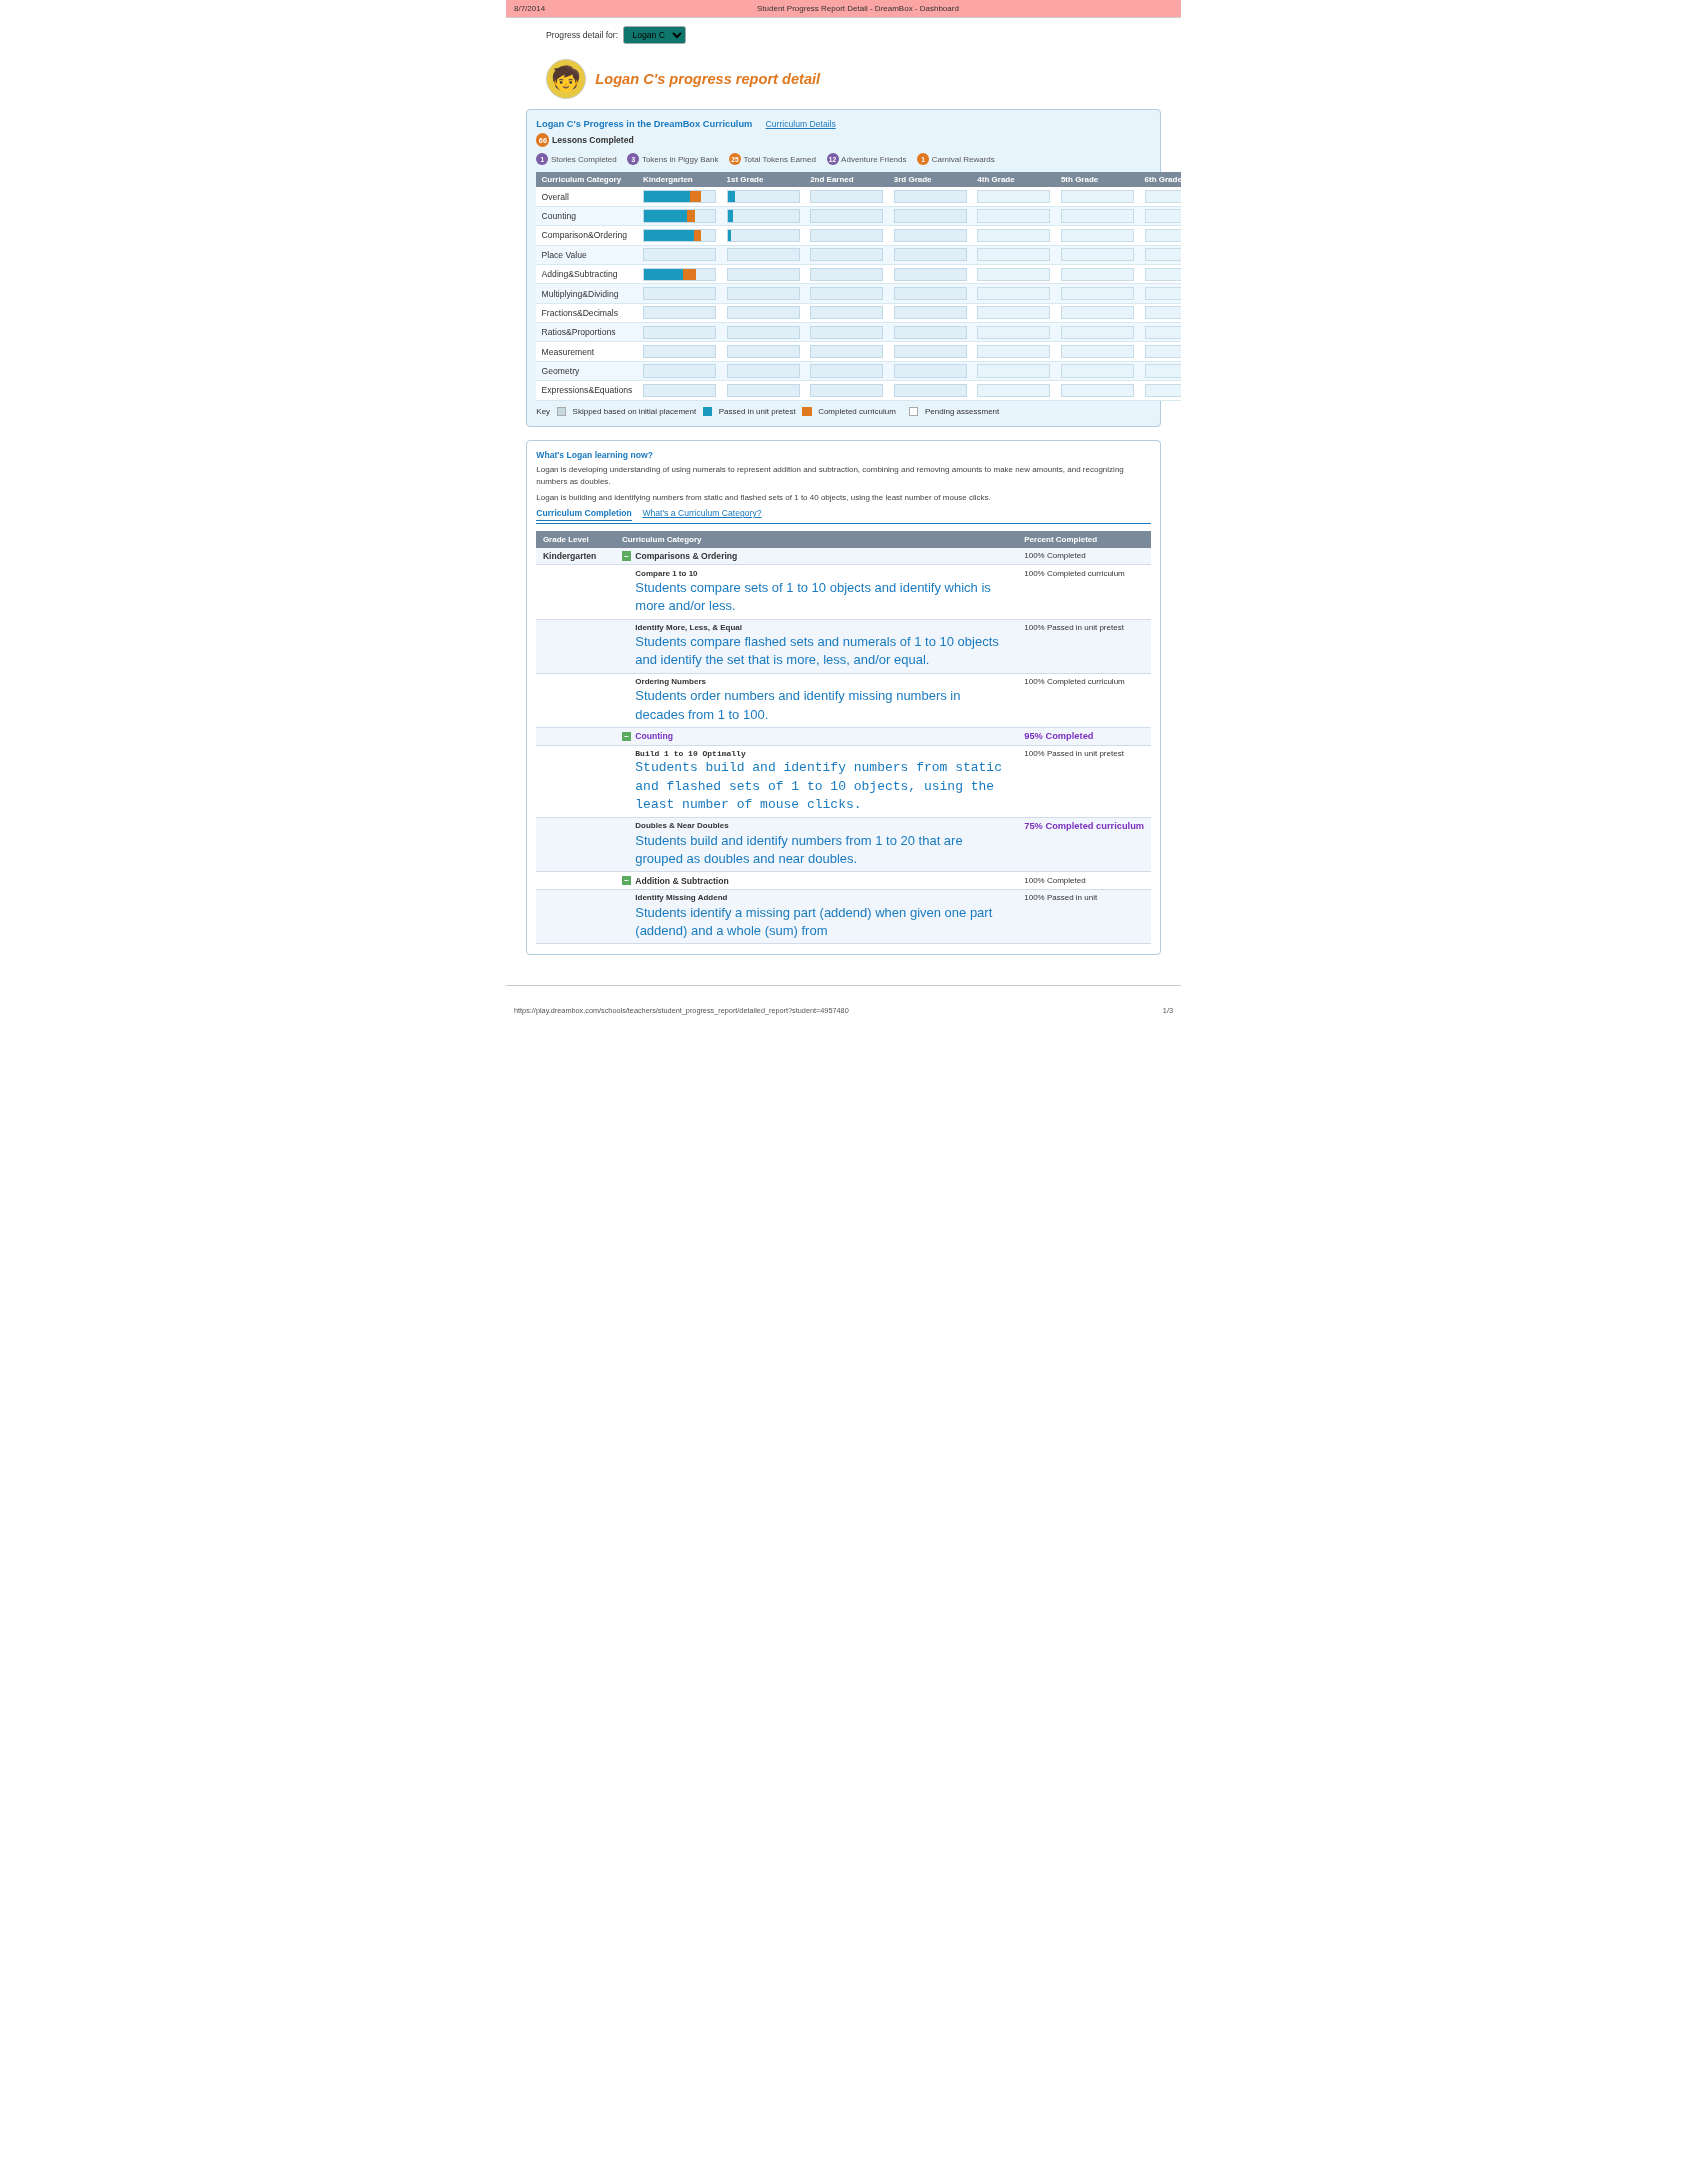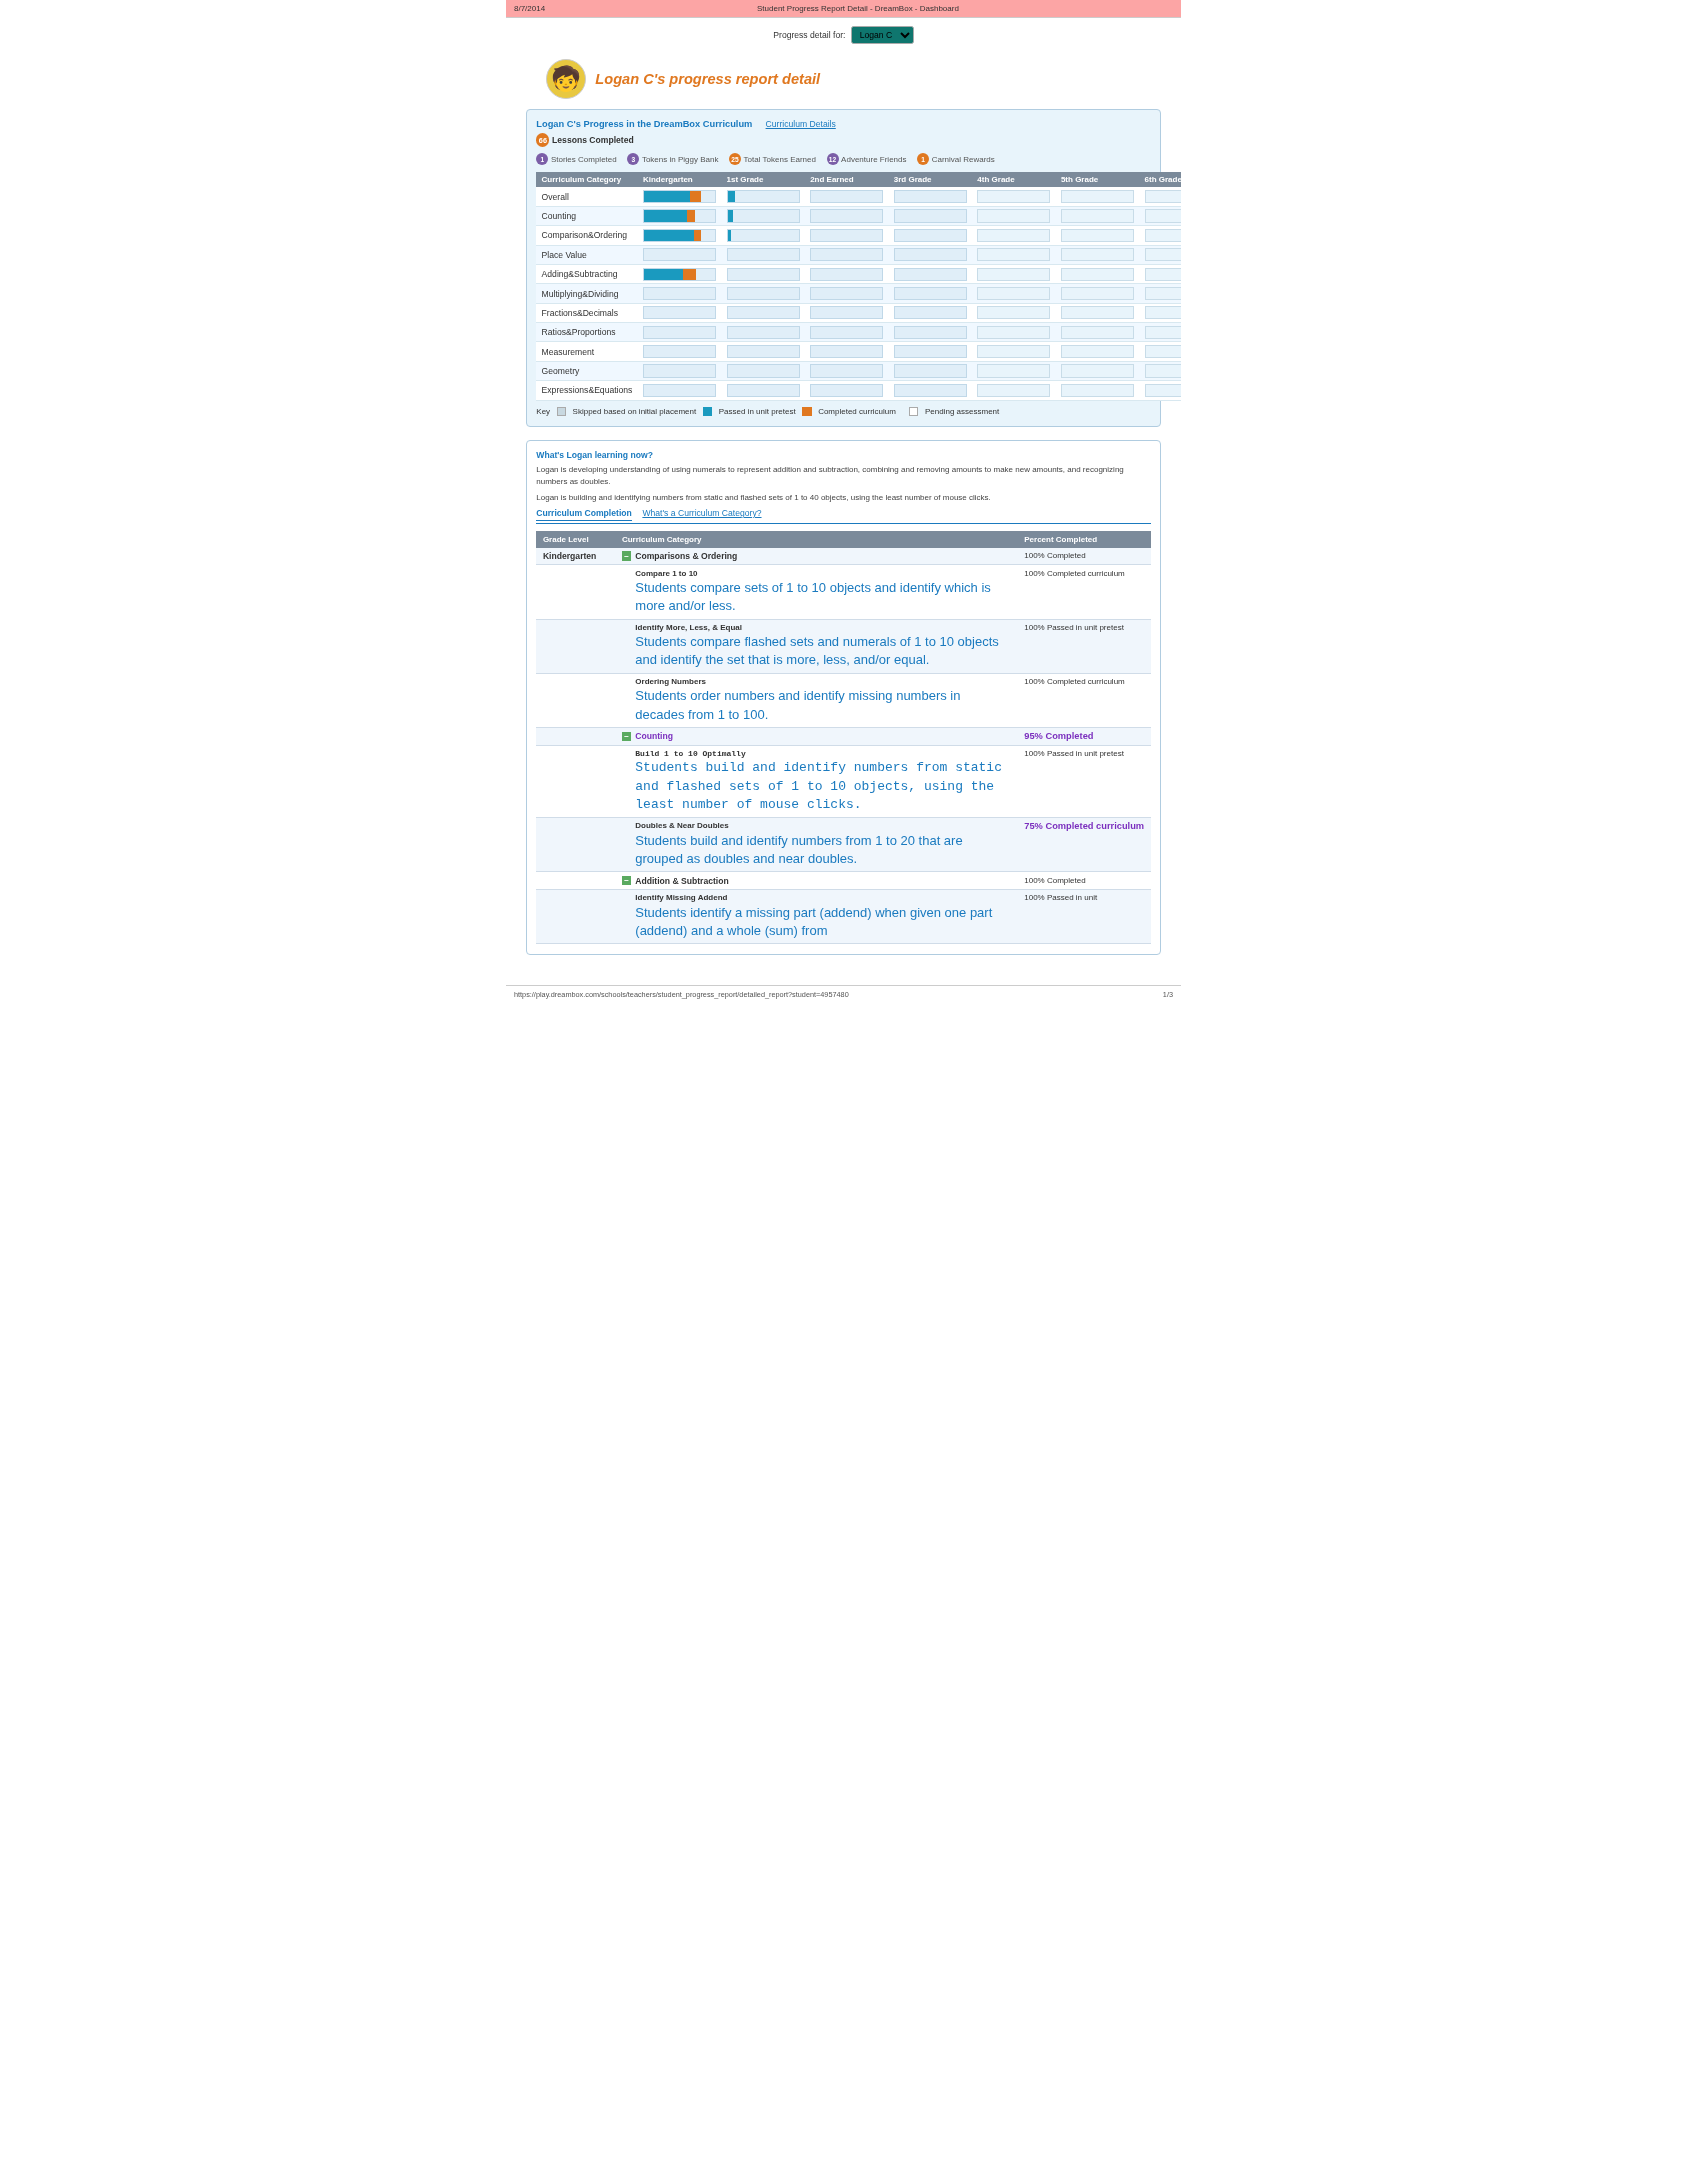--- a/index.html
+++ b/index.html
@@ -20,21 +20,20 @@
       align-items: center;
       font-size: 8px;
       color: #333;
     }
     .progress-for-row {
       display: flex;
       align-items: center;
       padding: 8px 40px;
       font-size: 8.6px;
       gap: 5.3px;
-      justify-content: center;
     }
     .student-select {
       border: 0.7px solid #aaa;
       border-radius: 2.6px;
       padding: 2px 4px;
       font-size: 8.6px;
       background: #0f766e;
     }
     .student-header {
       display: flex;
@@ -312,21 +311,21 @@
       align-items: center;
       justify-content: center;
       font-size: 8px;
       font-weight: bold;
       flex-shrink: 0;
     }
     .row-bg-white { background: #fff; }
     .row-bg-light { background: #f0f6fc; }
     .footer-bar {
       border-top: 0.7px solid #ccc;
-      padding: 4px 8px;
+      padding: 20px 8px;
       font-size: 7.3px;
       color: #555;
       display: flex;
       justify-content: space-between;
     }
   </style>
 </head>
 <body>
 
 <div class="top-bar">

